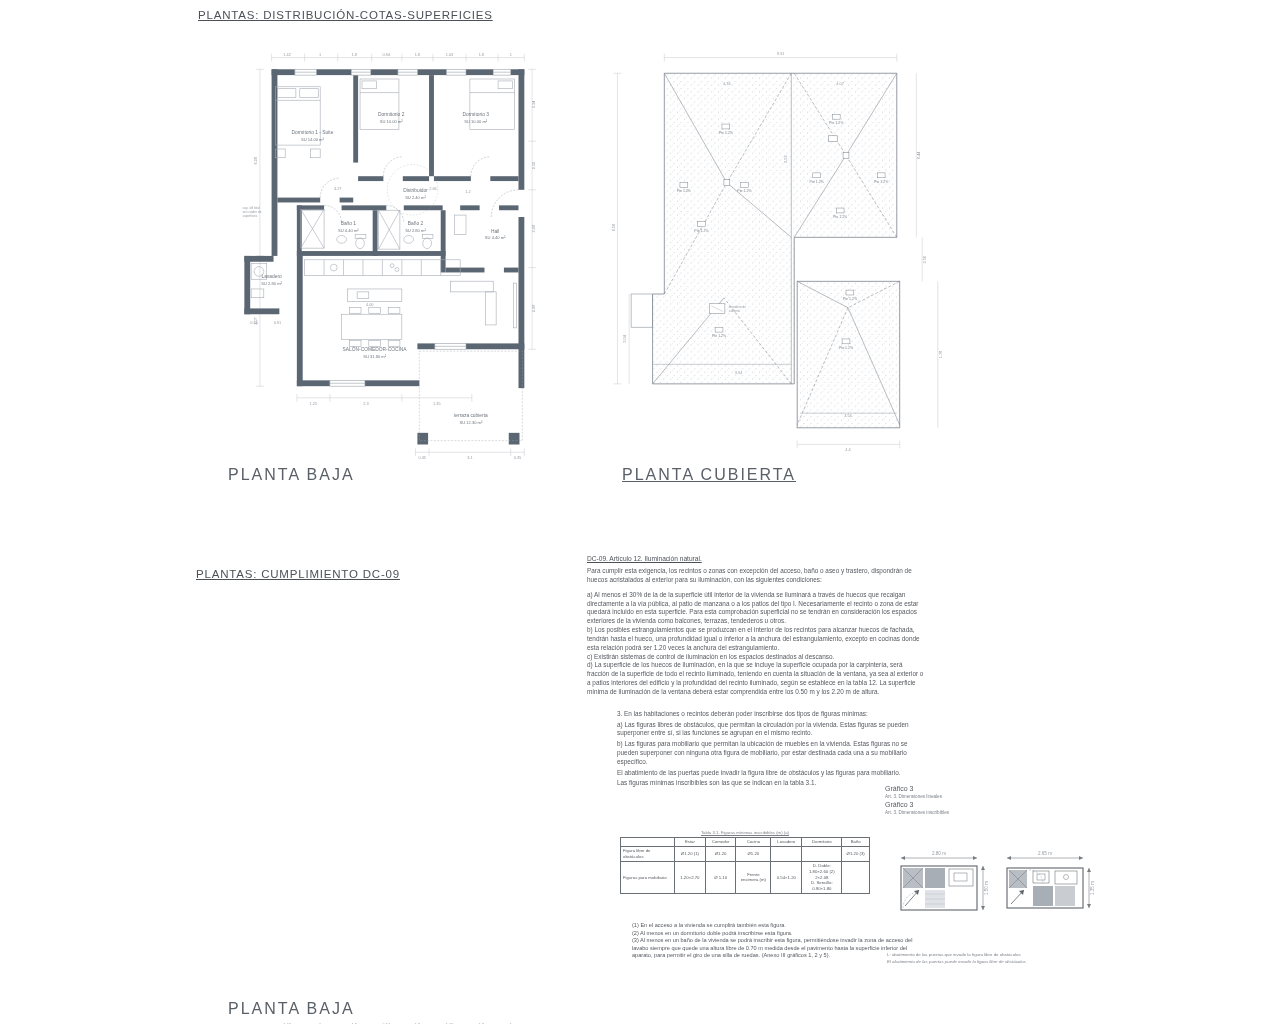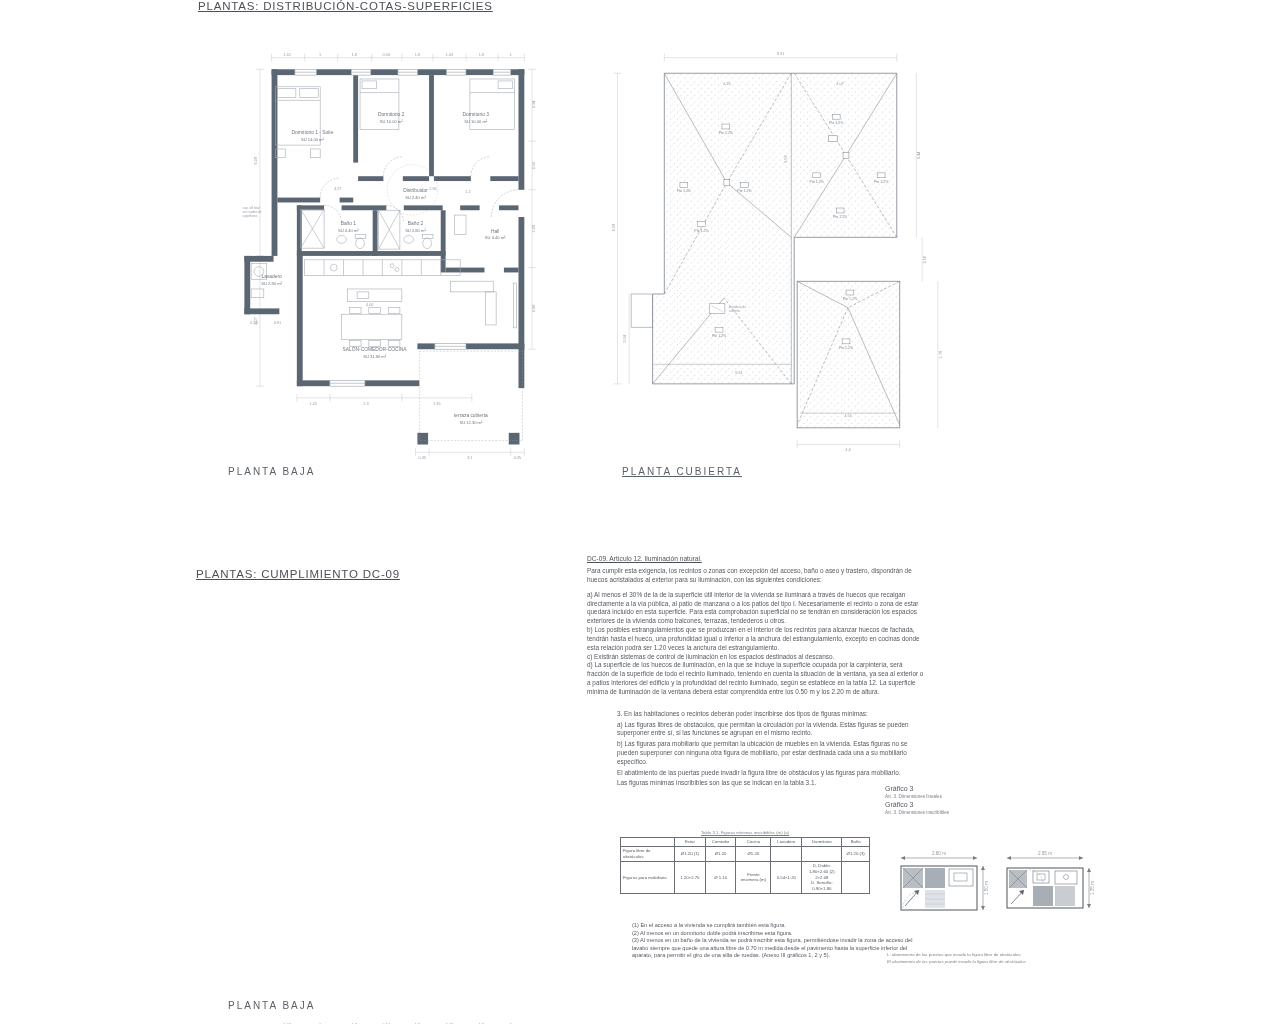--- a/index.html
+++ b/index.html
@@ -1,19 +1,19 @@
 <!DOCTYPE html>
 <html><head>
 <meta charset="utf-8">
 <style>
   html,body{margin:0;padding:0;background:#ffffff;}
   body{width:1280px;height:1024px;position:relative;font-family:"Liberation Sans",sans-serif;overflow:hidden;}
   .abs{position:absolute;}
   .sec-title{font-size:11.5px;color:#4c5158;letter-spacing:.8px;text-decoration:underline;font-weight:400;}
-  .plan-caption{font-size:10px;color:#5a6068;letter-spacing:2px;}
+  .plan-caption{font-size:16px;color:#5a6068;letter-spacing:2px;}
   svg text{font-family:"Liberation Sans",sans-serif;}
   .t-room{font-size:5px;fill:#6e757d;text-anchor:middle;}
   .t-area{font-size:4.2px;fill:#6e757d;text-anchor:middle;}
   .t-dim{font-size:4px;fill:#959ba3;text-anchor:middle;}
   .t-note{font-size:3.2px;fill:#9aa0a8;}
   .t-pte{font-size:3.6px;fill:#7d848c;text-anchor:middle;}
   .t-red{font-size:3.6px;fill:#b5543b;text-anchor:middle;}
   .t-pink{font-size:3.1px;fill:#c2497a;}
   .q4{width:540px;font-size:6.4px;color:#55595f;line-height:1.38;}
   .dc-title{font-size:6.6px;color:#4c5158;text-decoration:underline;margin:0 0 4px 0;}
@@ -30,21 +30,21 @@
   .t31-title{font-size:4.3px;color:#7d828a;text-align:center;margin-bottom:1px;text-decoration:underline;}
   .fnotes{position:absolute;left:45px;top:368px;width:290px;font-size:5.6px;line-height:1.35;color:#55595f;}
   .diagcap{position:absolute;left:300px;top:398px;width:220px;font-size:4.4px;color:#7d828a;line-height:1.5;}
   .diagcap .it{font-style:italic;}
   .planwrap{position:relative;}
   .overlay{position:absolute;left:0;top:0;}
 </style>
 </head>
 <body>
 
-<div class="abs" style="left:198px;top:0;">
+<div class="abs" style="left:198px;top:9px;">
   <div class="sec-title">PLANTAS: DISTRIBUCIÓN-COTAS-SUPERFICIES</div>
 </div>
 
 <div class="abs planwrap" style="left:196px;top:44px;width:366px;height:418px;">
 <svg id="plan-base-svg" viewBox="0 0 345 430" width="366" height="418">
 
   <g stroke="#c3c7cd" stroke-width="0.5" fill="none">
     <line x1="62" y1="14" x2="322" y2="14"></line>
     <line x1="62" y1="10" x2="62" y2="18"></line>
         <line x1="96" y1="10" x2="96" y2="18"></line>

